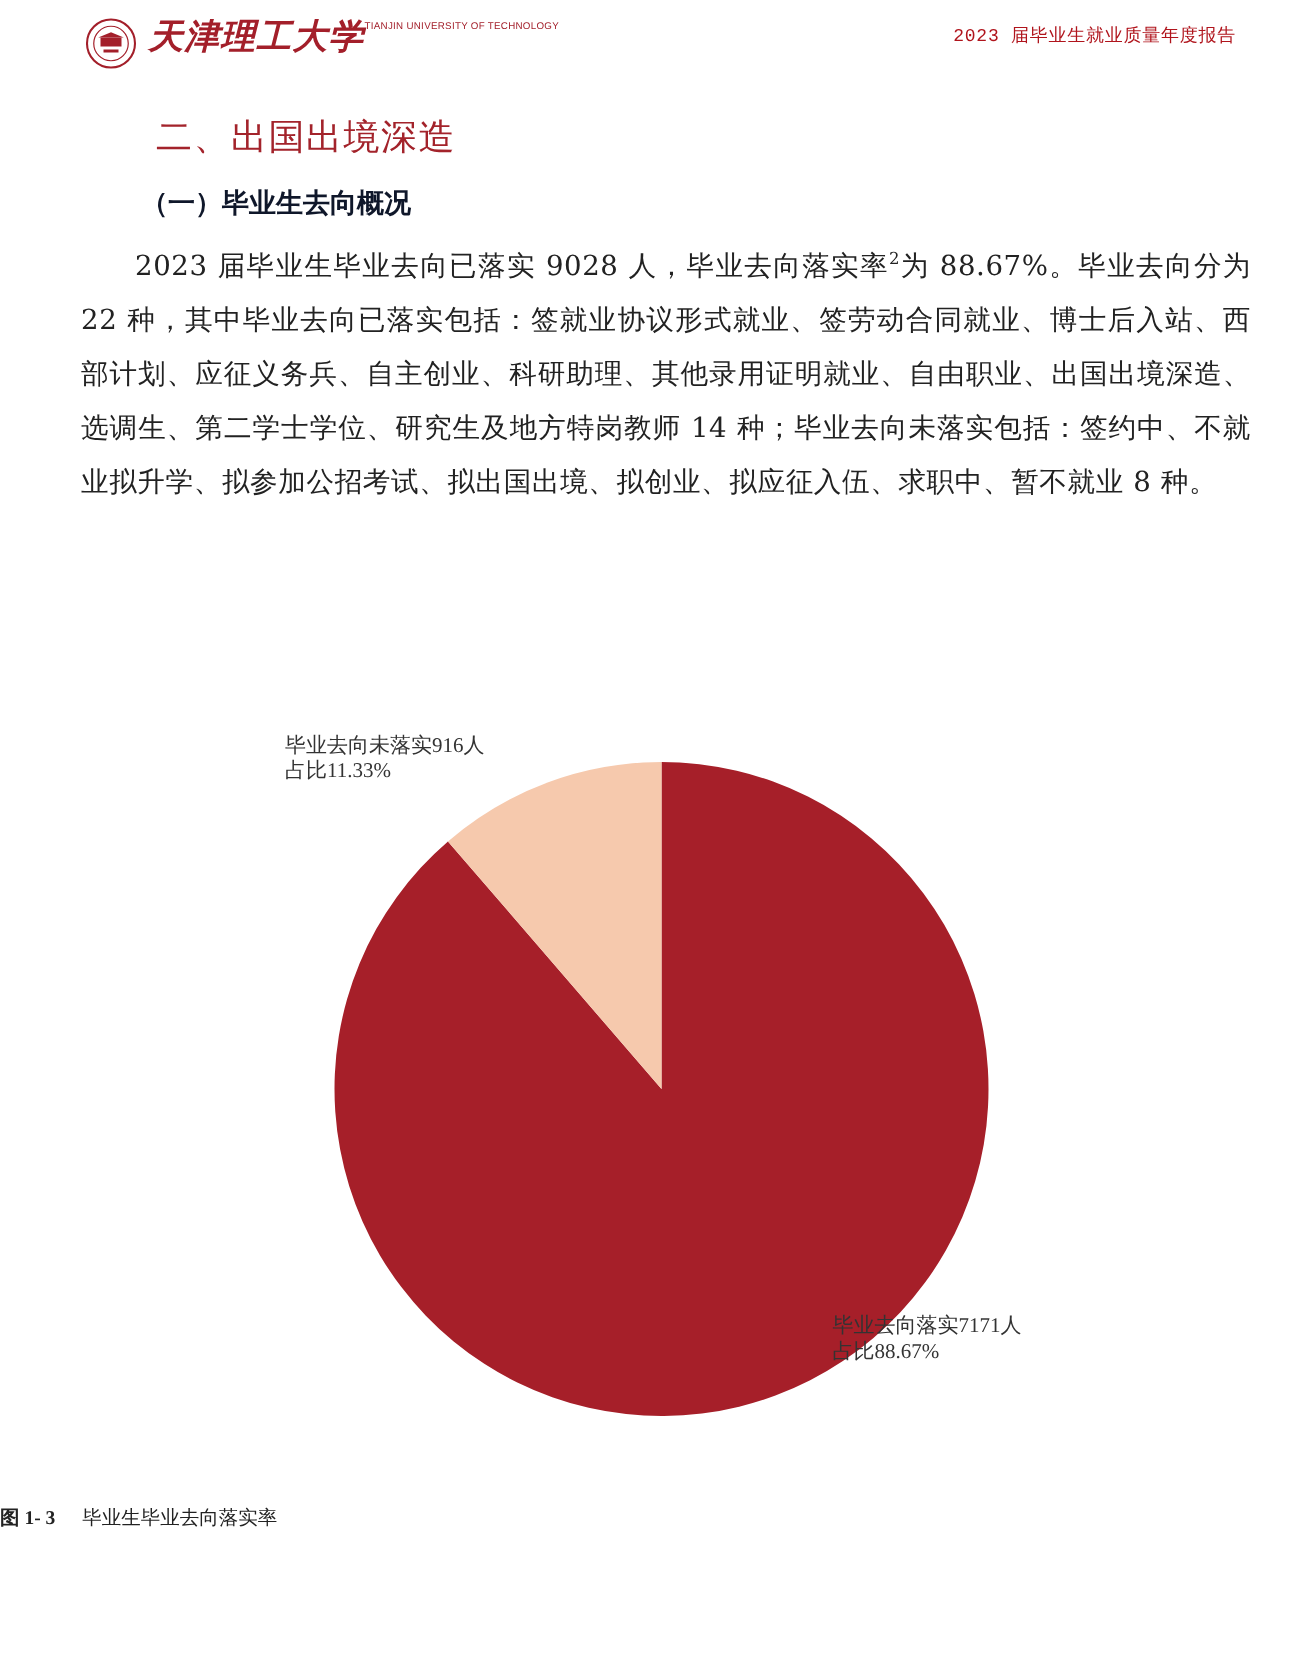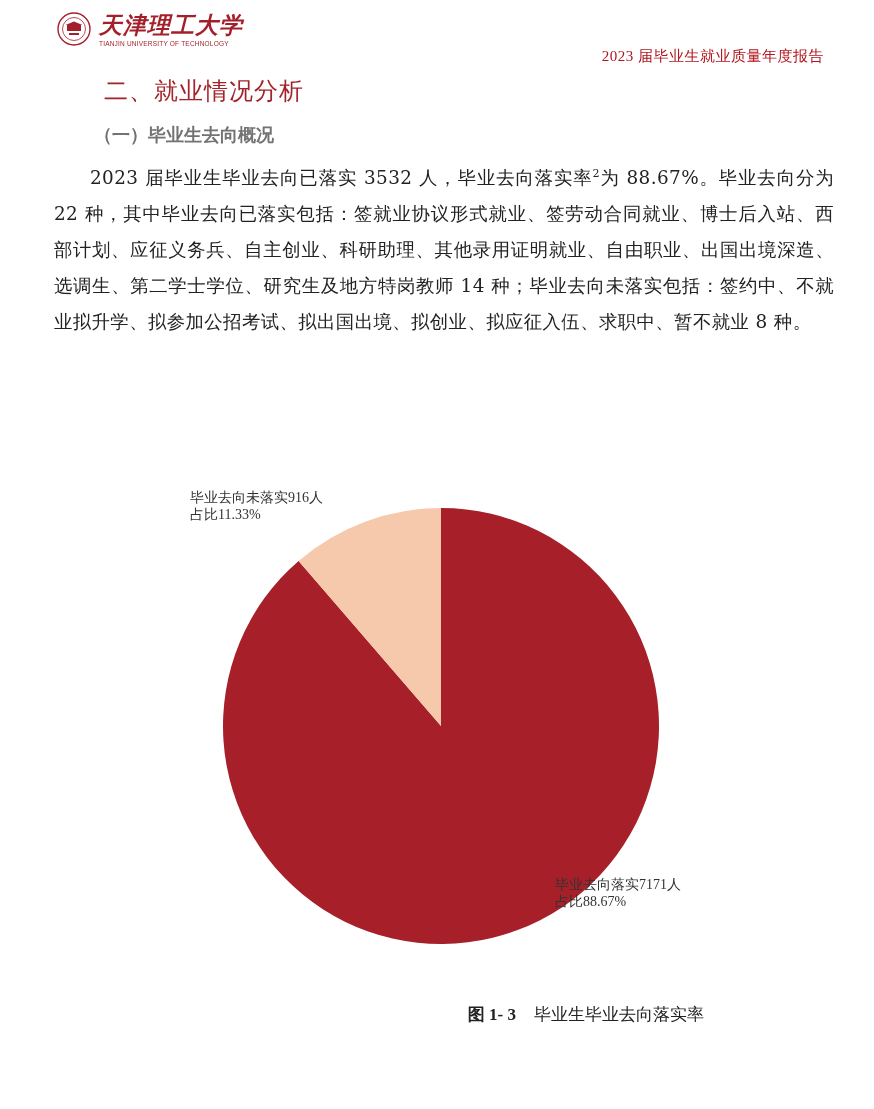--- a/index.html
+++ b/index.html
@@ -1,40 +1,40 @@
 <!DOCTYPE html>
 <html><head>
 <meta charset="utf-8">
 <style>
   html, body { margin: 0; padding: 0; background: #ffffff; }
   body { width: 874px; height: 1109px; position: relative; overflow: hidden;
          font-family: "DejaVu Serif", "Liberation Serif", serif; color: #222; }
   .header-logo { position: absolute; left: 57px; top: 12px; display: flex; align-items: flex-start; }
   .seal { width: 34px; height: 34px; }
-  .logo-text { margin-left: 8px; display: flex; flex-direction: column; }
+  .logo-text { margin-left: 8px; display: flex; }
   .logo-cn { font-family: "DejaVu Serif", serif; font-size: 23px; font-weight: bold; color: #a31f2a;
              letter-spacing: 1px; line-height: 26px; font-style: italic; }
   .logo-en { font-family: "Liberation Sans", sans-serif; font-size: 6.5px; color: #a31f2a;
              letter-spacing: 0.2px; margin-top: 2px; }
-  .header-title { position: absolute; right: 50px; top: 47px; font-family: Liberation Serif, serif;
-                  font-size: 15px; color: #b0141c; letter-spacing: 0.5px; }
+  .header-title { position: absolute; right: 50px; top: 15px; font-family: Liberation Mono, monospace;
+                  font-size: 12px; color: #b0141c; letter-spacing: 0.5px; }
   .section-title { position: absolute; left: 104px; top: 75px; font-family: "DejaVu Sans", sans-serif;
                    font-size: 24px; color: #a3232b; letter-spacing: 1px; }
   .subsection-title { position: absolute; left: 94px; top: 123px; font-family: "DejaVu Sans", sans-serif;
-                      font-size: 18px; font-weight: bold; color: #737373; }
+                      font-size: 18px; font-weight: bold; color: #0f172a; }
   .body-text { position: absolute; left: 54px; top: 160px; width: 780px; font-size: 18.4px;
                line-height: 36px; text-indent: 36px; color: #222; text-align: justify; letter-spacing: 0.4px; }
   .body-text sup { font-size: 11px; vertical-align: 7px; line-height: 0; }
   .chart { position: absolute; left: 0; top: 0; }
   .pie-label { position: absolute; font-family: "Liberation Serif", serif; font-size: 14px;
                color: #333; line-height: 17px; }
   .label-unplaced { left: 190px; top: 489px; width: 200px; }
   .label-placed { left: 555px; top: 876px; width: 190px; }
-  .caption { position: absolute; left: 0; width: 704px; top: 1003px; text-align: right;
-             font-family: "DejaVu Sans", sans-serif; font-size: 17px; color: #222; }
+  .caption { position: absolute; left: 0; width: 704px; top: 1003px; text-align: left;
+             font-family: "DejaVu Sans", sans-serif; font-size: 13px; color: #222; }
   .caption .fig-num { font-family: "Liberation Serif", serif; font-weight: bold; margin-right: 18px; }
 </style>
 </head>
 <body>
 
 <div class="header-logo">
   <svg class="seal" viewBox="0 0 34 34">
     <circle cx="17" cy="17" r="16" fill="none" stroke="#a31f2a" stroke-width="1.4"></circle>
     <circle cx="17" cy="17" r="11.5" fill="none" stroke="#a31f2a" stroke-width="0.8"></circle>
     <rect x="10" y="13" width="14" height="6" fill="#a31f2a"></rect>
@@ -42,24 +42,24 @@
     <rect x="12" y="21" width="10" height="2" fill="#a31f2a"></rect>
   </svg>
   <div class="logo-text">
     <span class="logo-cn">天津理工大学</span>
     <span class="logo-en">TIANJIN UNIVERSITY OF TECHNOLOGY</span>
   </div>
 </div>
 
 <div class="header-title">2023 届毕业生就业质量年度报告</div>
 
-<div class="section-title">二、就业情况分析</div>
+<div class="section-title">二、出国出境深造</div>
 <div class="subsection-title">（一）毕业生去向概况</div>
 
-<div class="body-text"><span>2023 届毕业生毕业去向已落实 3532 人，毕业去向落实率</span><sup>2</sup><span>为 88.67%。毕业去向分为 22 种，其中毕业去向已落实包括：签就业协议形式就业、签劳动合同就业、博士后入站、西部计划、应征义务兵、自主创业、科研助理、其他录用证明就业、自由职业、出国出境深造、选调生、第二学士学位、研究生及地方特岗教师 14 种；毕业去向未落实包括：签约中、不就业拟升学、拟参加公招考试、拟出国出境、拟创业、拟应征入伍、求职中、暂不就业 8 种。</span></div>
+<div class="body-text"><span>2023 届毕业生毕业去向已落实 9028 人，毕业去向落实率</span><sup>2</sup><span>为 88.67%。毕业去向分为 22 种，其中毕业去向已落实包括：签就业协议形式就业、签劳动合同就业、博士后入站、西部计划、应征义务兵、自主创业、科研助理、其他录用证明就业、自由职业、出国出境深造、选调生、第二学士学位、研究生及地方特岗教师 14 种；毕业去向未落实包括：签约中、不就业拟升学、拟参加公招考试、拟出国出境、拟创业、拟应征入伍、求职中、暂不就业 8 种。</span></div>
 
 <svg class="chart" width="874" height="1109" viewBox="0 0 874 1109">
 
   <path id="slice-placed" fill="#a61f29" d="M441,726 L441.00,508.00 A218,218 0 1 1 298.62,560.92 Z"></path>
 
   <path id="slice-unplaced" fill="#f6c9ad" d="M441,726 L298.62,560.92 A218,218 0 0 1 441.00,508.00 Z"></path>
 </svg>
 
 <div class="pie-label label-unplaced">
   <div>毕业去向未落实916人</div>

